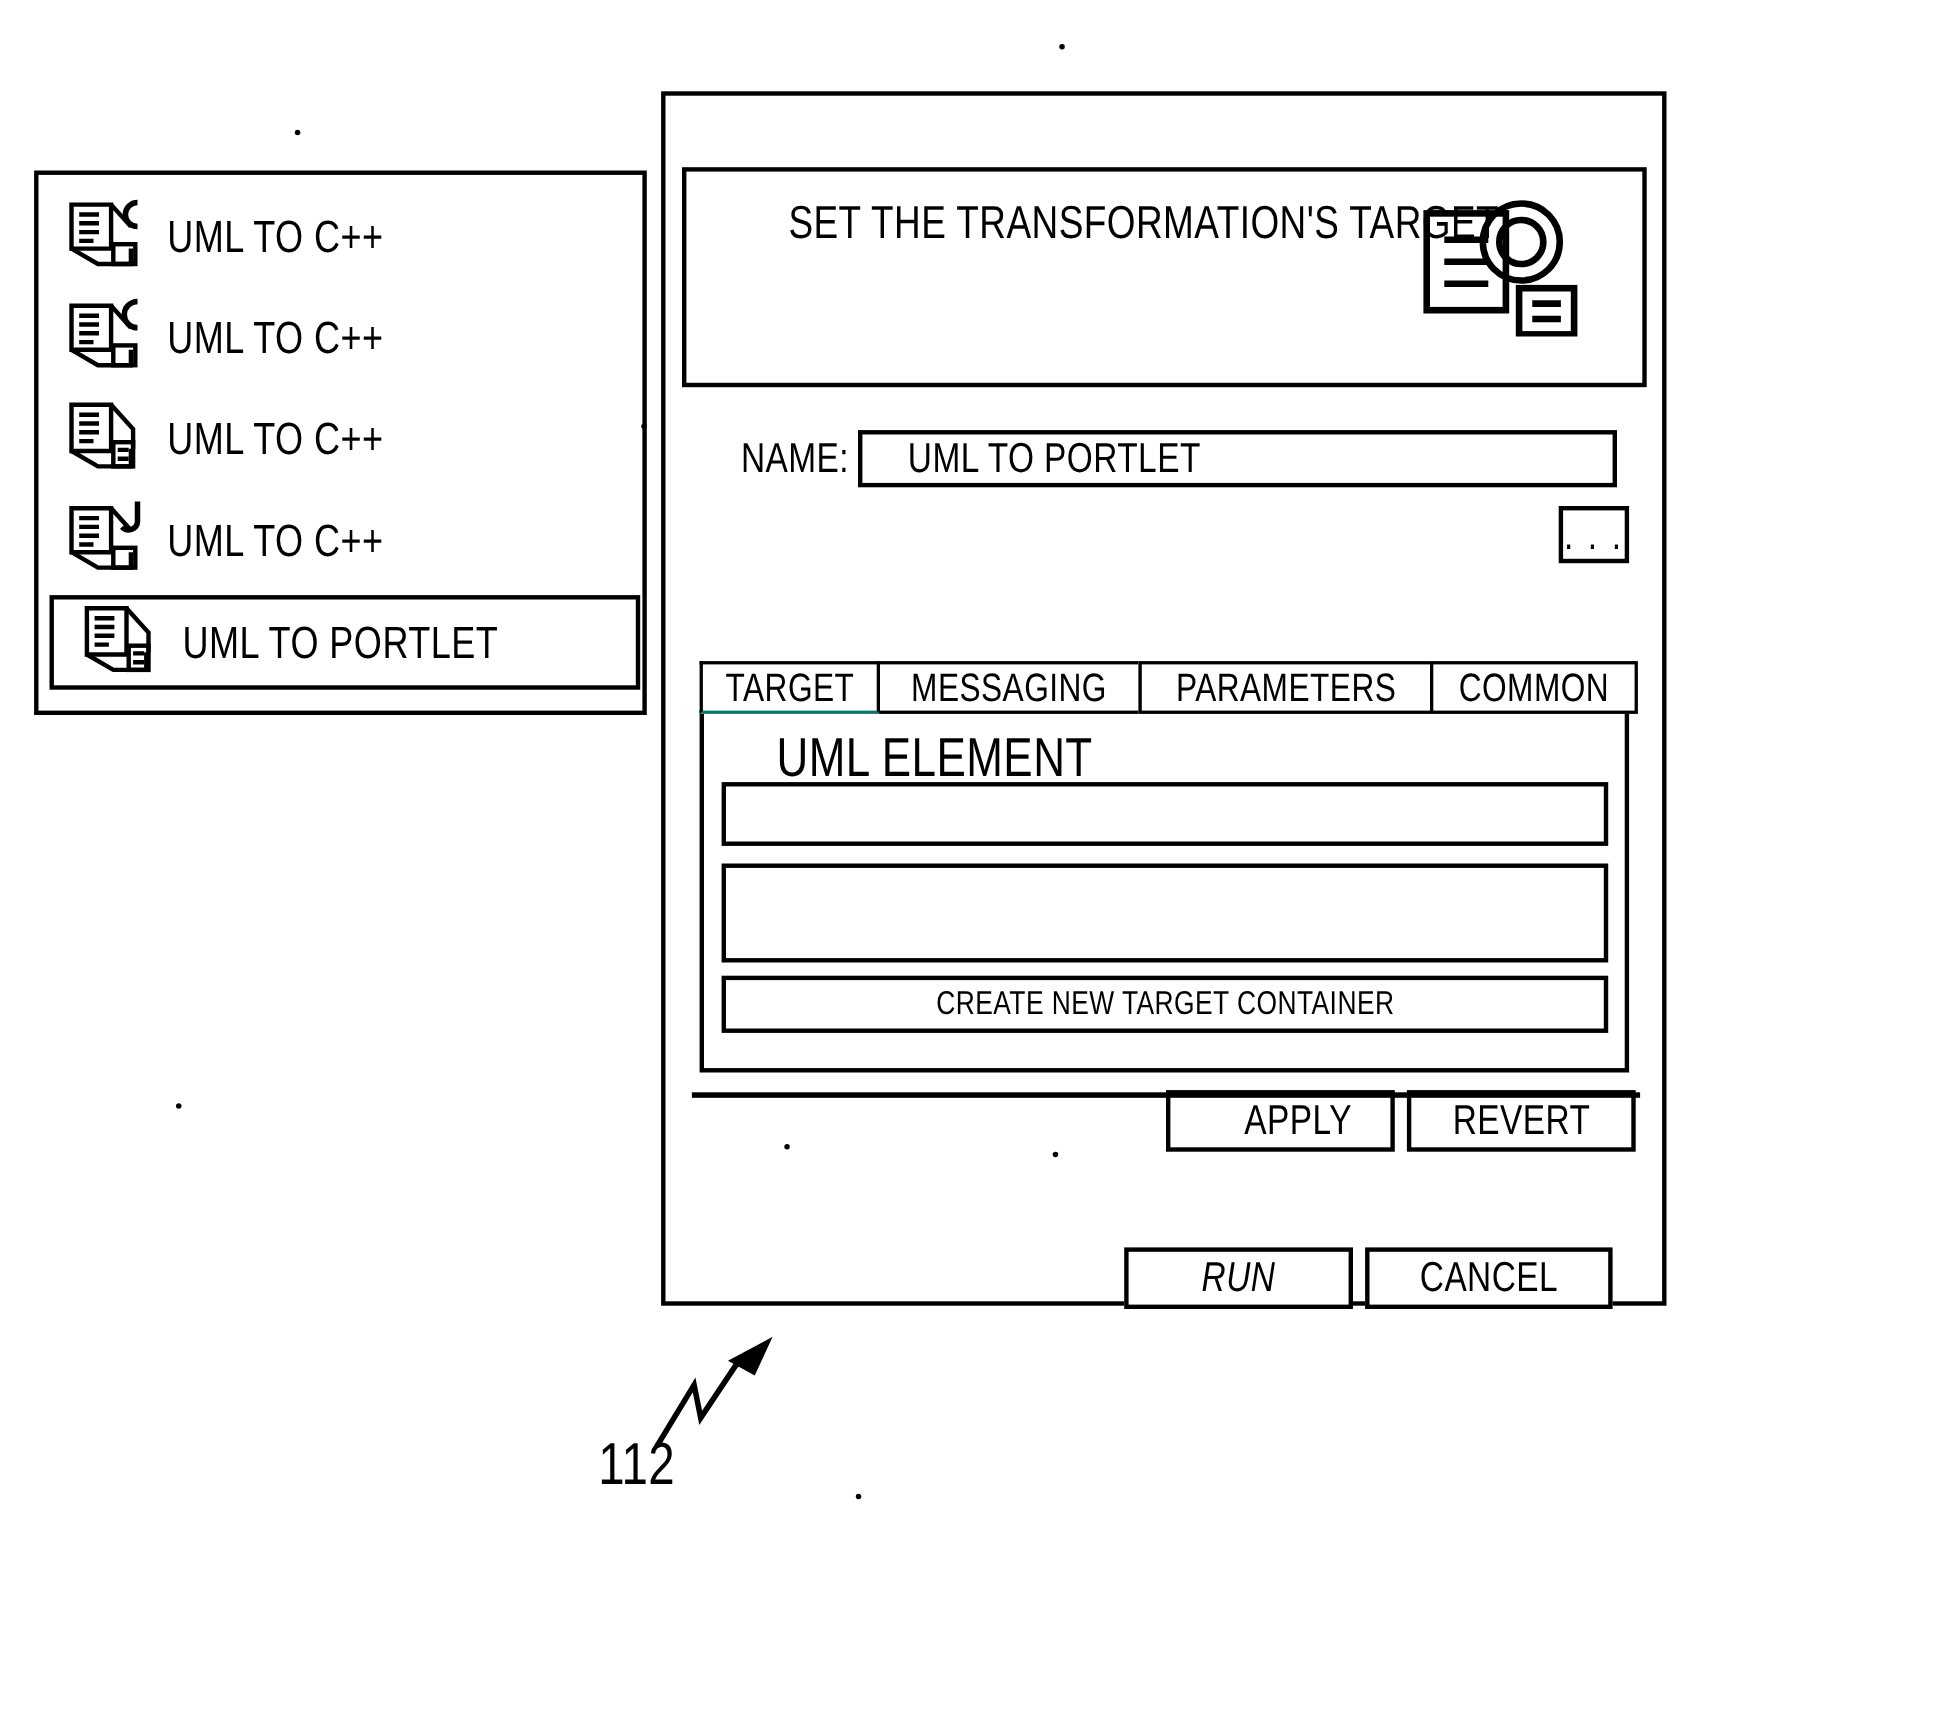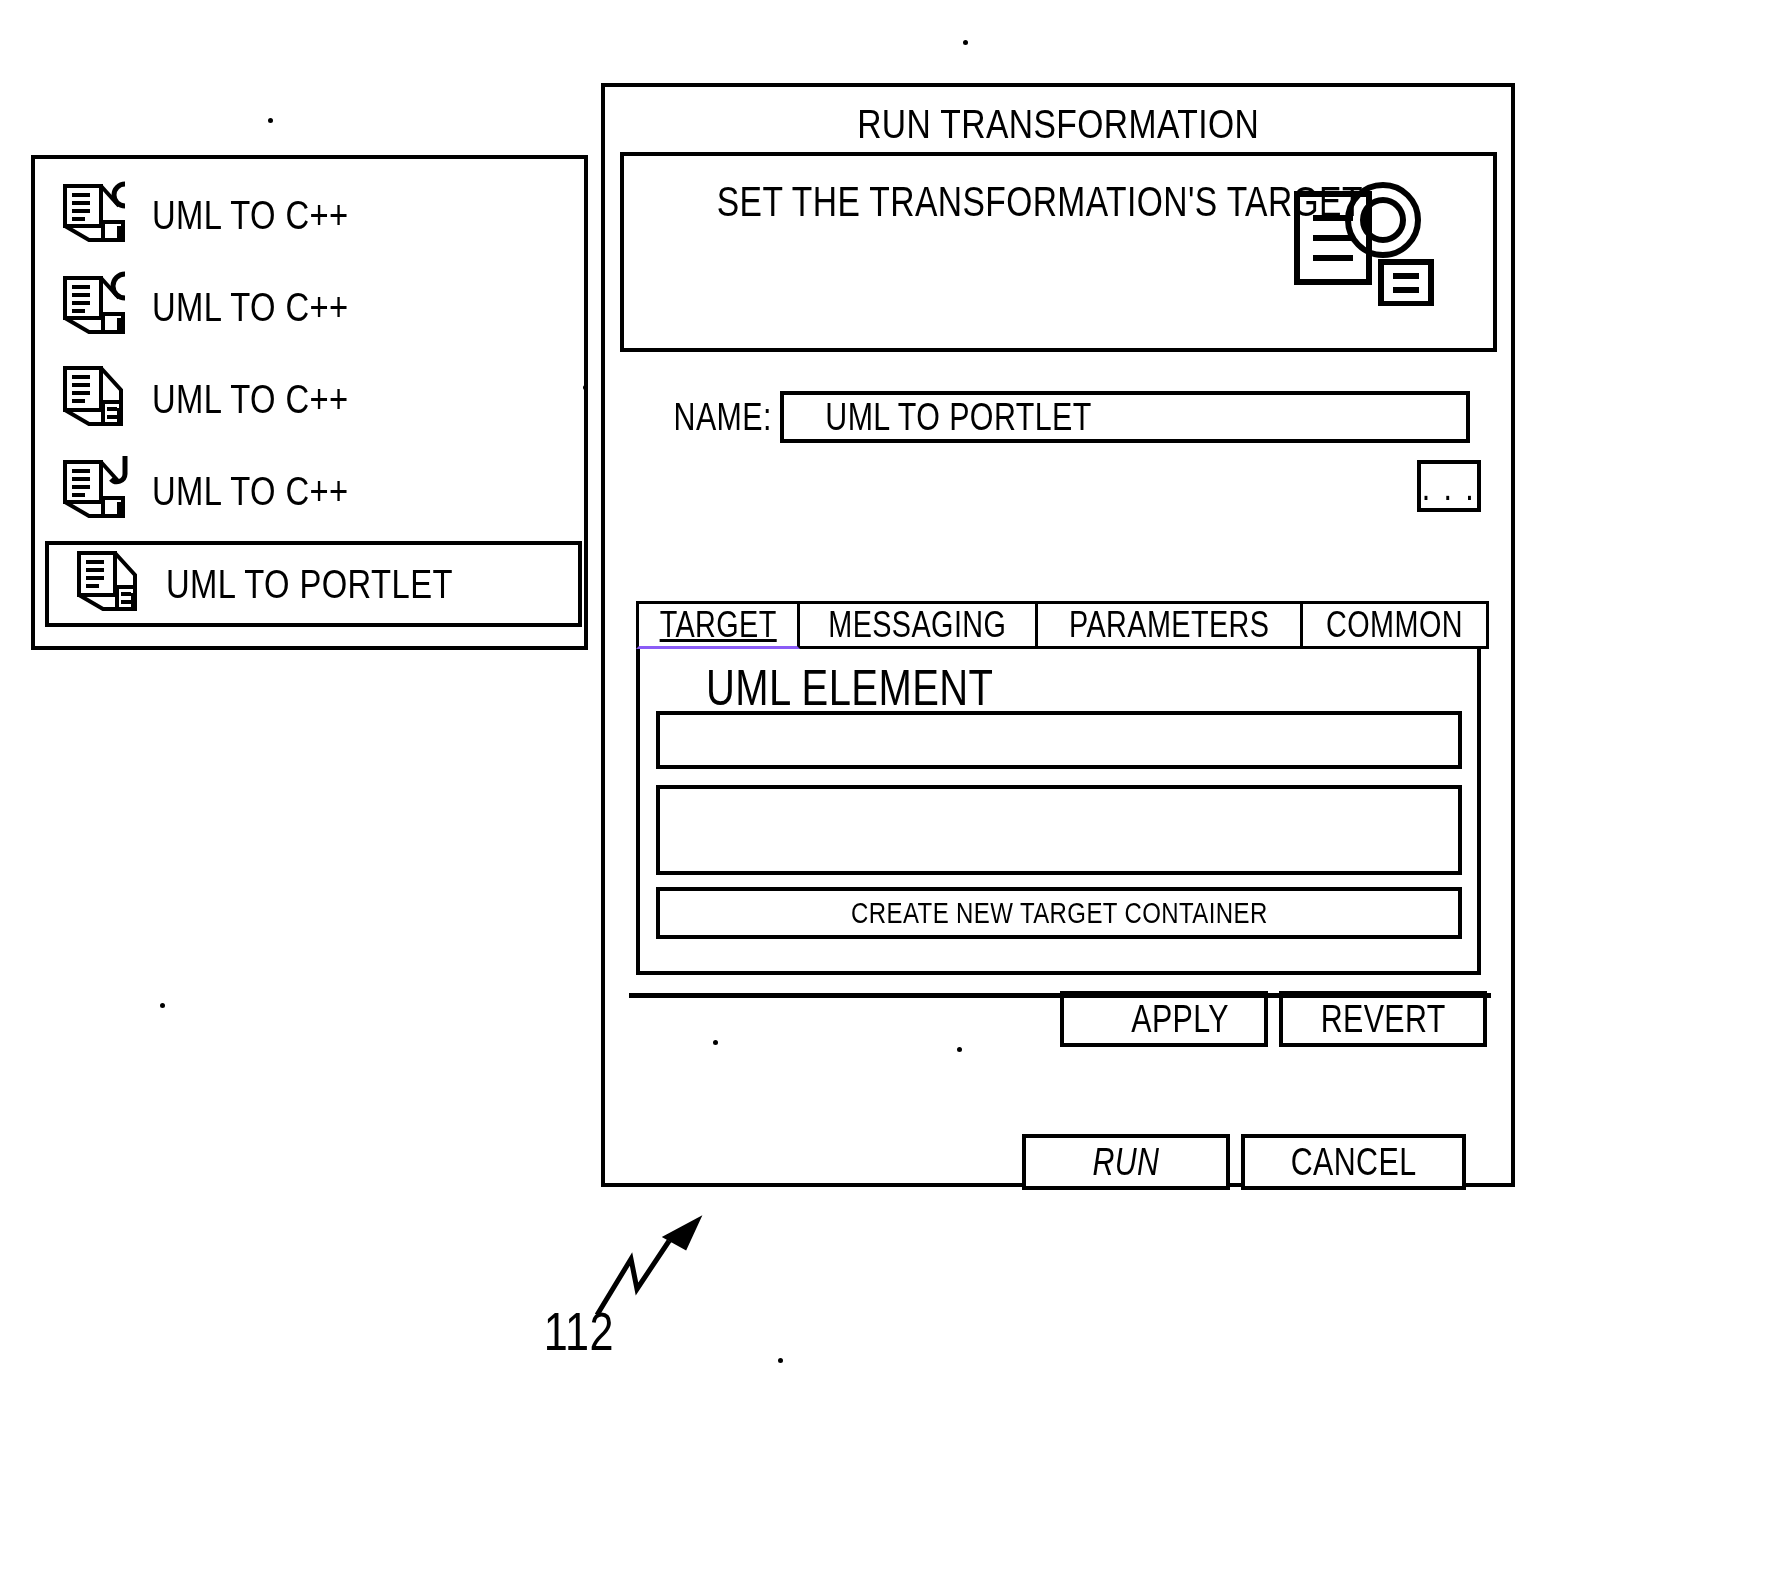--- a/index.html
+++ b/index.html
@@ -181,24 +181,23 @@
     box-sizing: border-box;
     display: flex;
     align-items: center;
     justify-content: center;
     padding: 0 6px;
     background: #fff;
     font-size: 36px;
     margin-right: -3px;
   }
   .tab.active {
-    border-bottom: 3px solid #8b5cf6;
+    border-bottom: 3px solid #0f766e;
     position: relative;
     z-index: 5;
-    text-decoration: underline;
   }
 
   #tabpanel {
     position: absolute;
     left: 16px;
     top: 290px;
     width: 845px;
     height: 330px;
     border: 4px solid #000;
     box-sizing: border-box;
@@ -359,23 +358,20 @@
         </g>
       </svg>
     </span>
     <span class="label pt">UML TO PORTLET</span>
   </div>
 
 </div>
 
 <div id="dialog">
 
-  <div id="dialog-title">
-    <span class="pt-c">RUN TRANSFORMATION</span>
-  </div>
 
   <div id="banner">
     <div id="banner-text">
       <span class="pt-c">SET THE TRANSFORMATION'S TARGET</span>
     </div>
     <div id="banner-icon">
       <svg width="150" height="130" viewBox="0 0 150 130">
         <g fill="none" stroke="#000" stroke-width="6">
           <rect x="6" y="18" width="72" height="88"></rect>
           <path d="M22 42 H62 M22 62 H62 M22 82 H62"></path>

